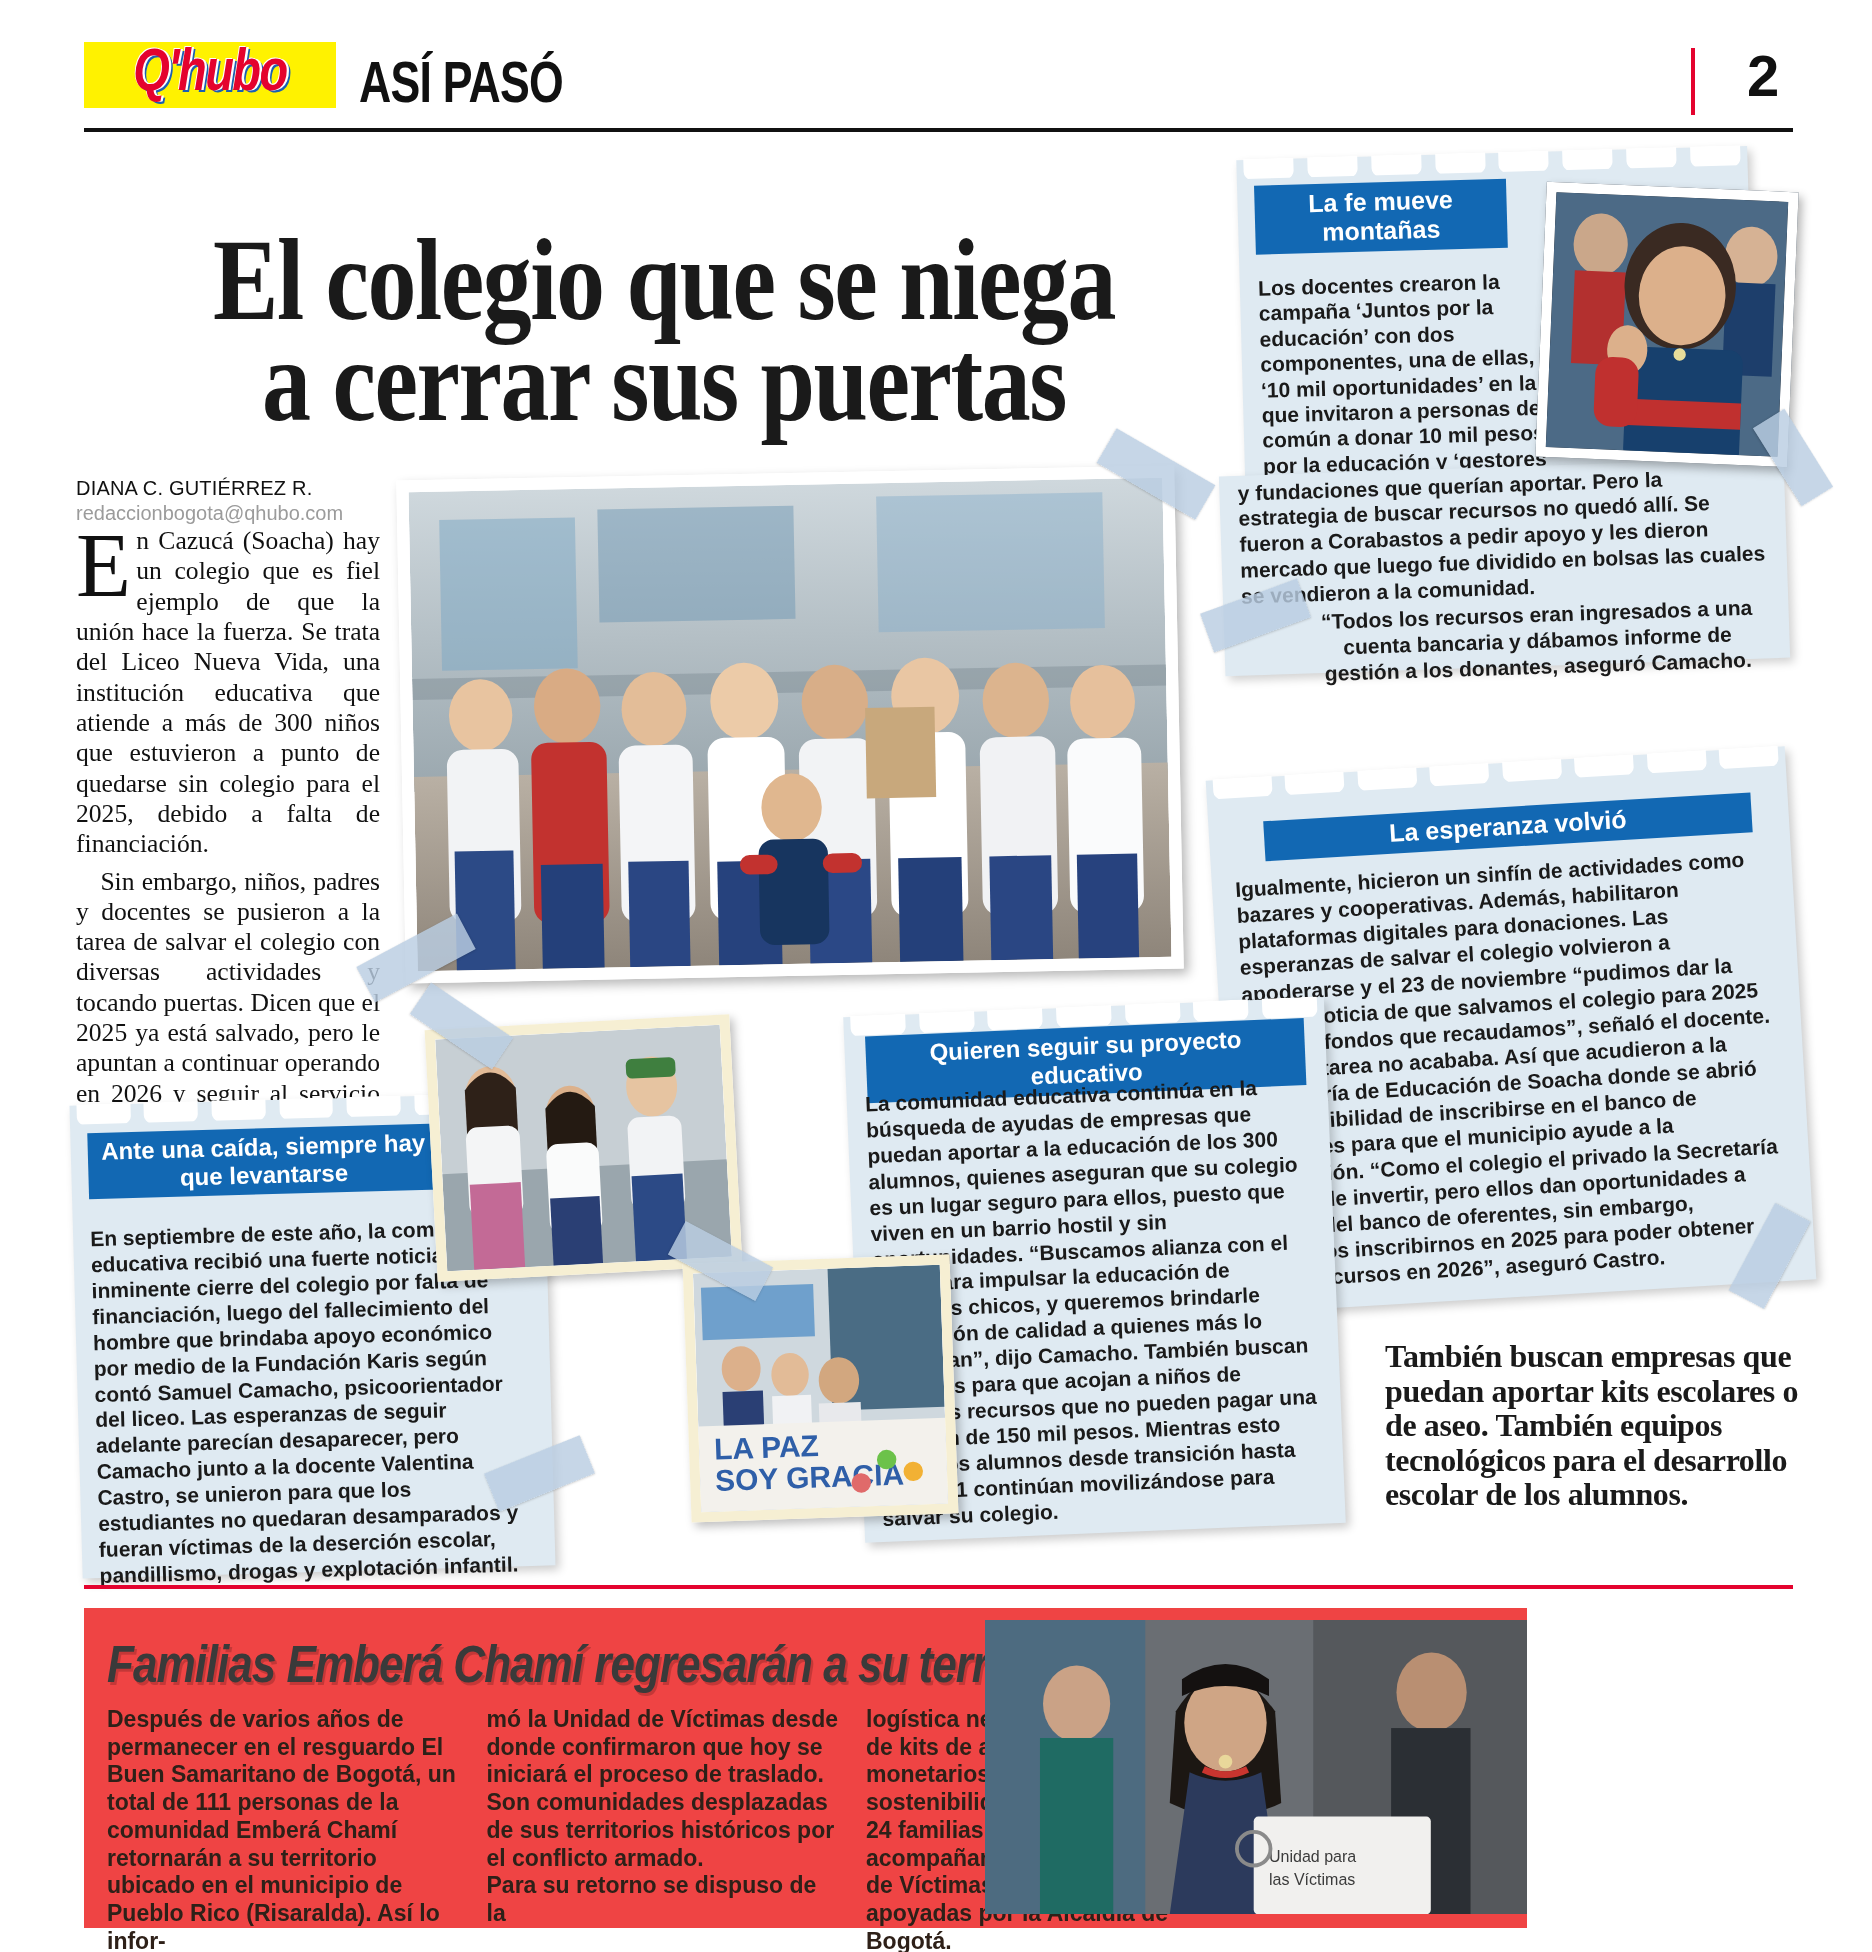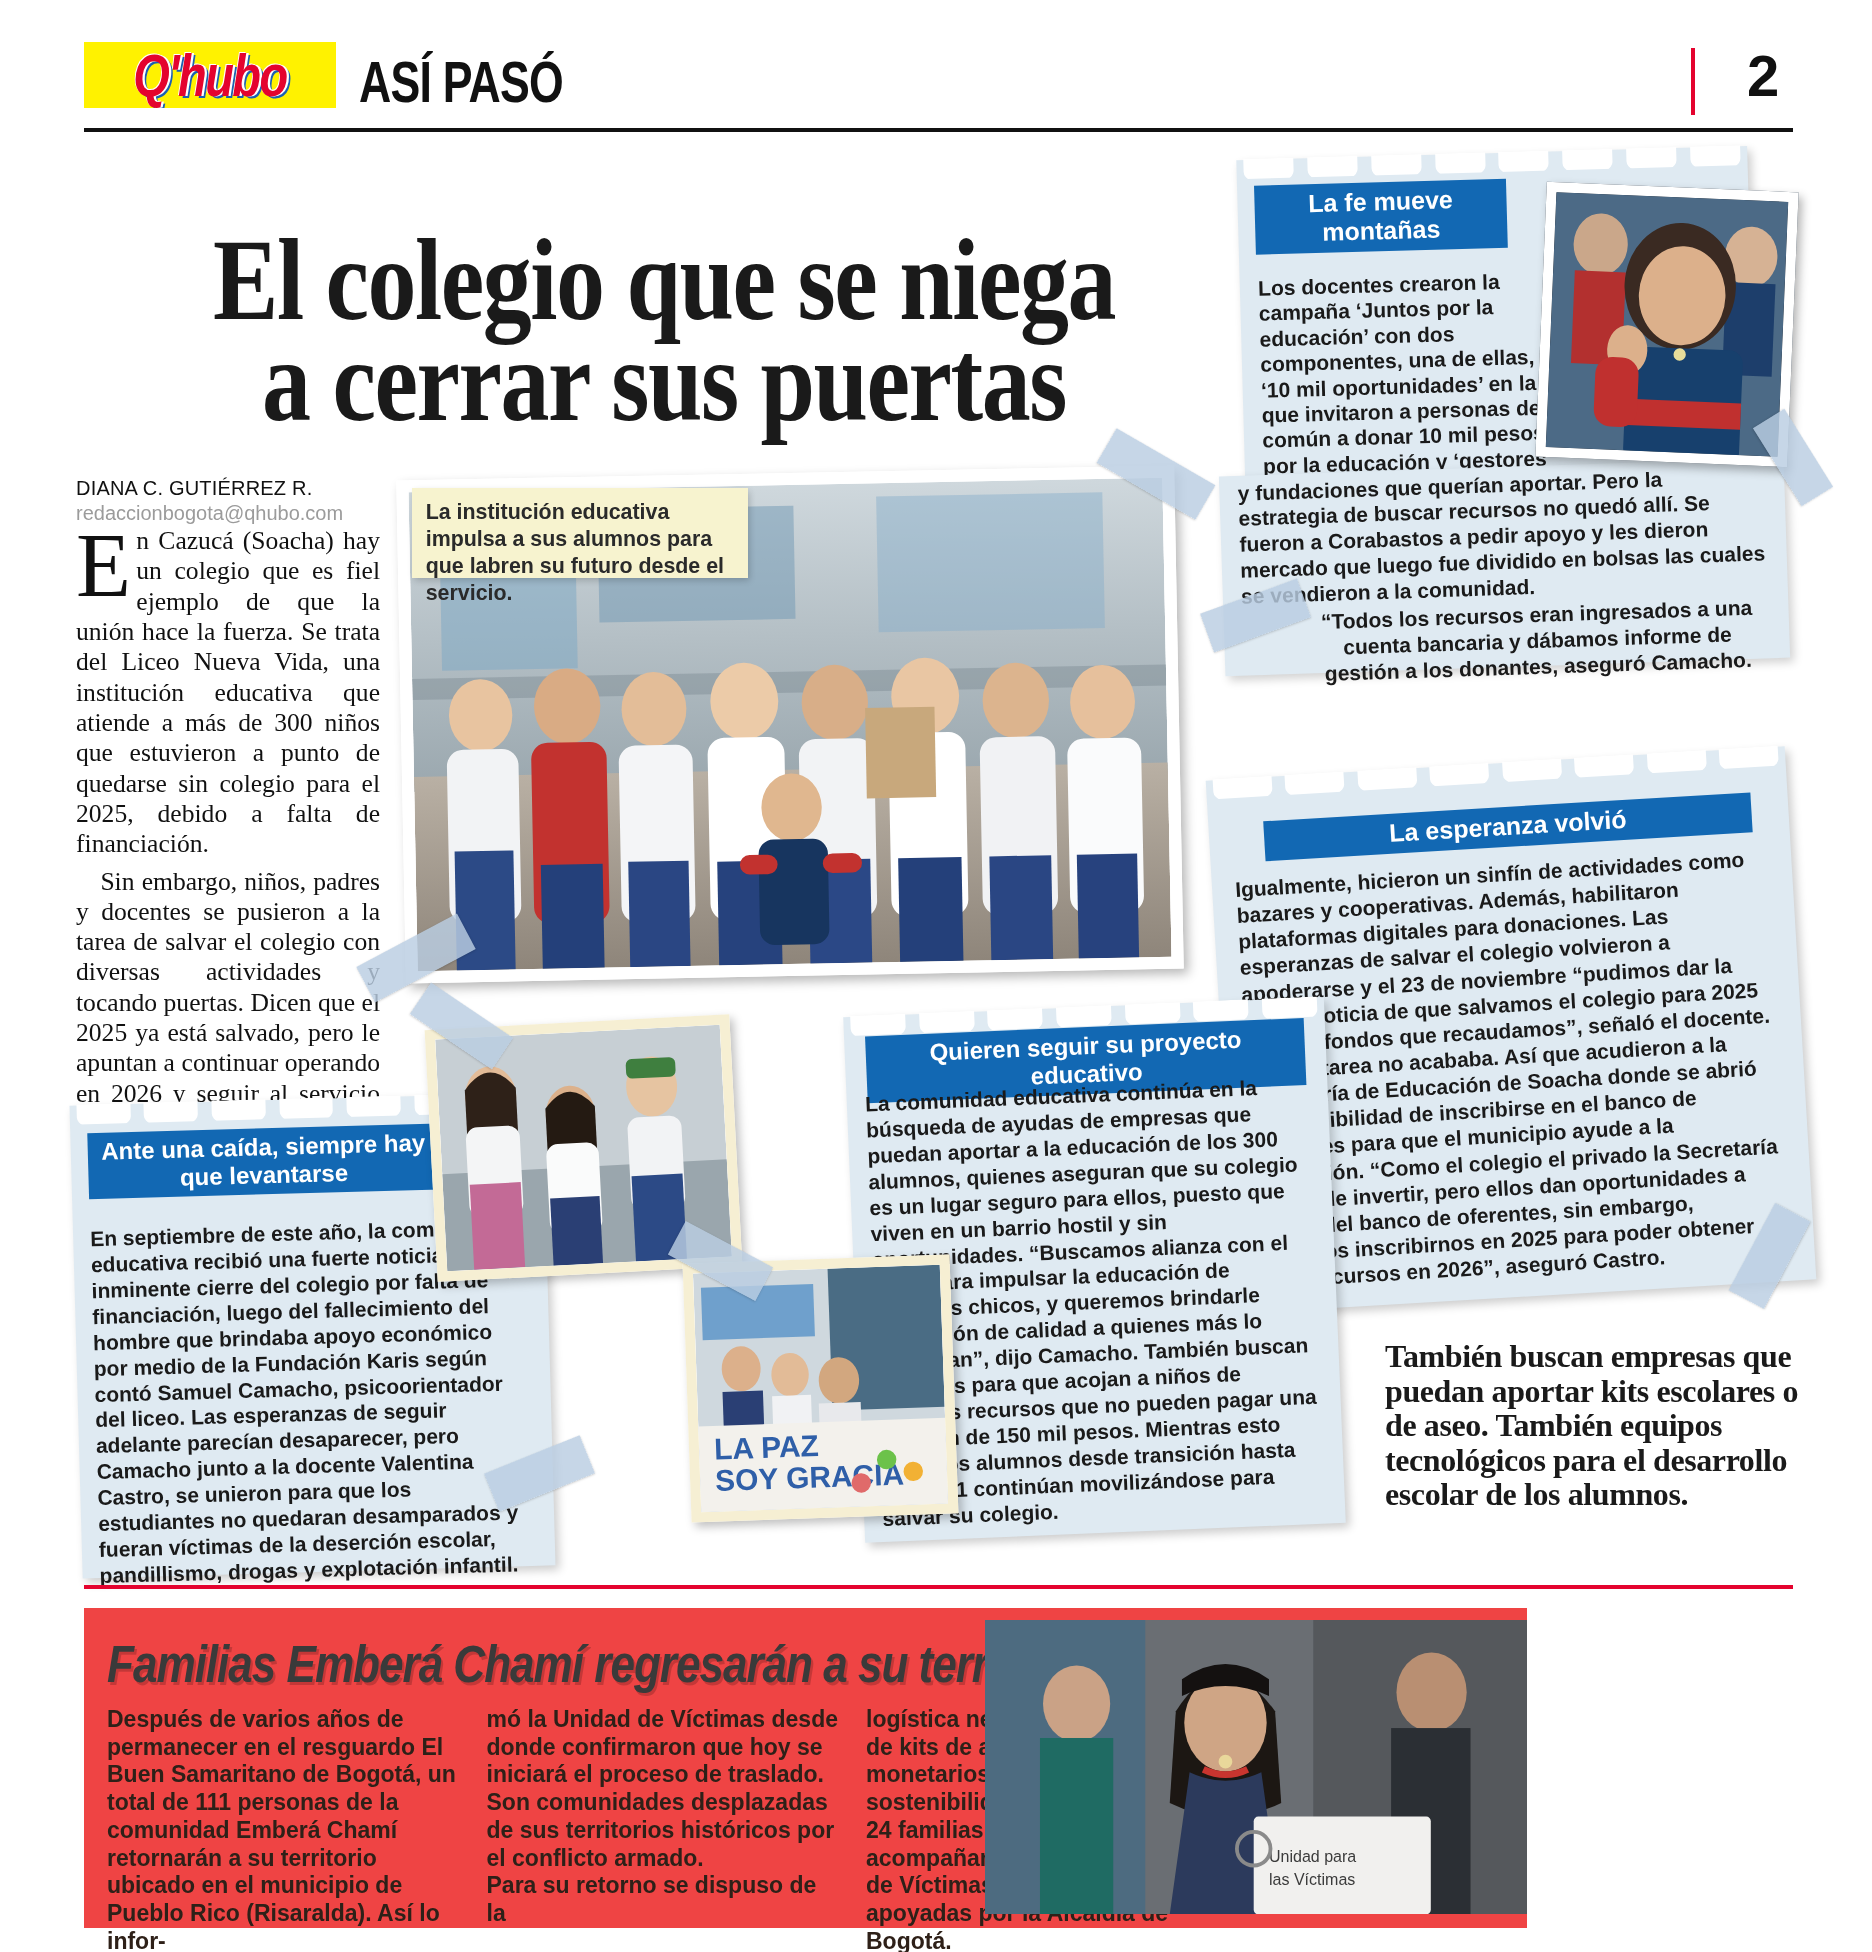--- a/index.html
+++ b/index.html
@@ -8,21 +8,21 @@
     font-family:"Liberation Sans",sans-serif;
     -webkit-font-smoothing:antialiased;
     overflow:hidden;position:relative;
   }
   .page{position:absolute;inset:0;}
 
   
   .masthead{position:absolute;left:84px;top:42px;width:1709px;height:69px;}
   .logo-box{
     position:absolute;left:0;top:0;width:252px;height:66px;background:#fff200;
-    display:flex;align-items:center;justify-content:center;overflow:hidden;
+    display:flex;align-items:flex-start;justify-content:center;overflow:hidden;
   }
   .logo-text{
     font-family:"Liberation Sans",sans-serif;font-weight:bold;font-style:italic;
     font-size:47px;color:#e4032e;letter-spacing:-1.5px;
     text-shadow:2.3px 0 0 #ffffff, 3.8px 1.5px 0 #1a5fb4, -0.8px -0.8px 0 #fff;
     transform:scaleY(1.25);
   }
   .section-title{
     position:absolute;left:275px;top:6.1px;font-size:47px;font-weight:bold;
     color:#111;letter-spacing:-0.8px;transform:scaleY(1.22) scaleX(0.95);
@@ -273,23 +273,20 @@
               <rect x="540" y="492" width="52" height="26" rx="13" fill="#c2322f"></rect>
             </g>
           <rect x="600" y="300" width="92" height="120" fill="#c8a87c"></rect>
         </g>
       </svg>
     </div>
   </div>
   <div class="tape" style="left:1099px;top:454px;width:114px;height:40px;transform:rotate(30deg);"></div>
   <div class="tape" style="left:359px;top:938px;width:114px;height:40px;transform:rotate(-28deg);"></div>
 
-  <div class="caption-note">
-    <span>La institución educativa impulsa a sus alumnos para que labren su futuro desde   el servicio.</span>
-  </div>
 
   <div class="note" id="note-fe">
     <div class="perf">
         <i></i>
         <i></i>
         <i></i>
         <i></i>
         <i></i>
         <i></i>
         <i></i>

